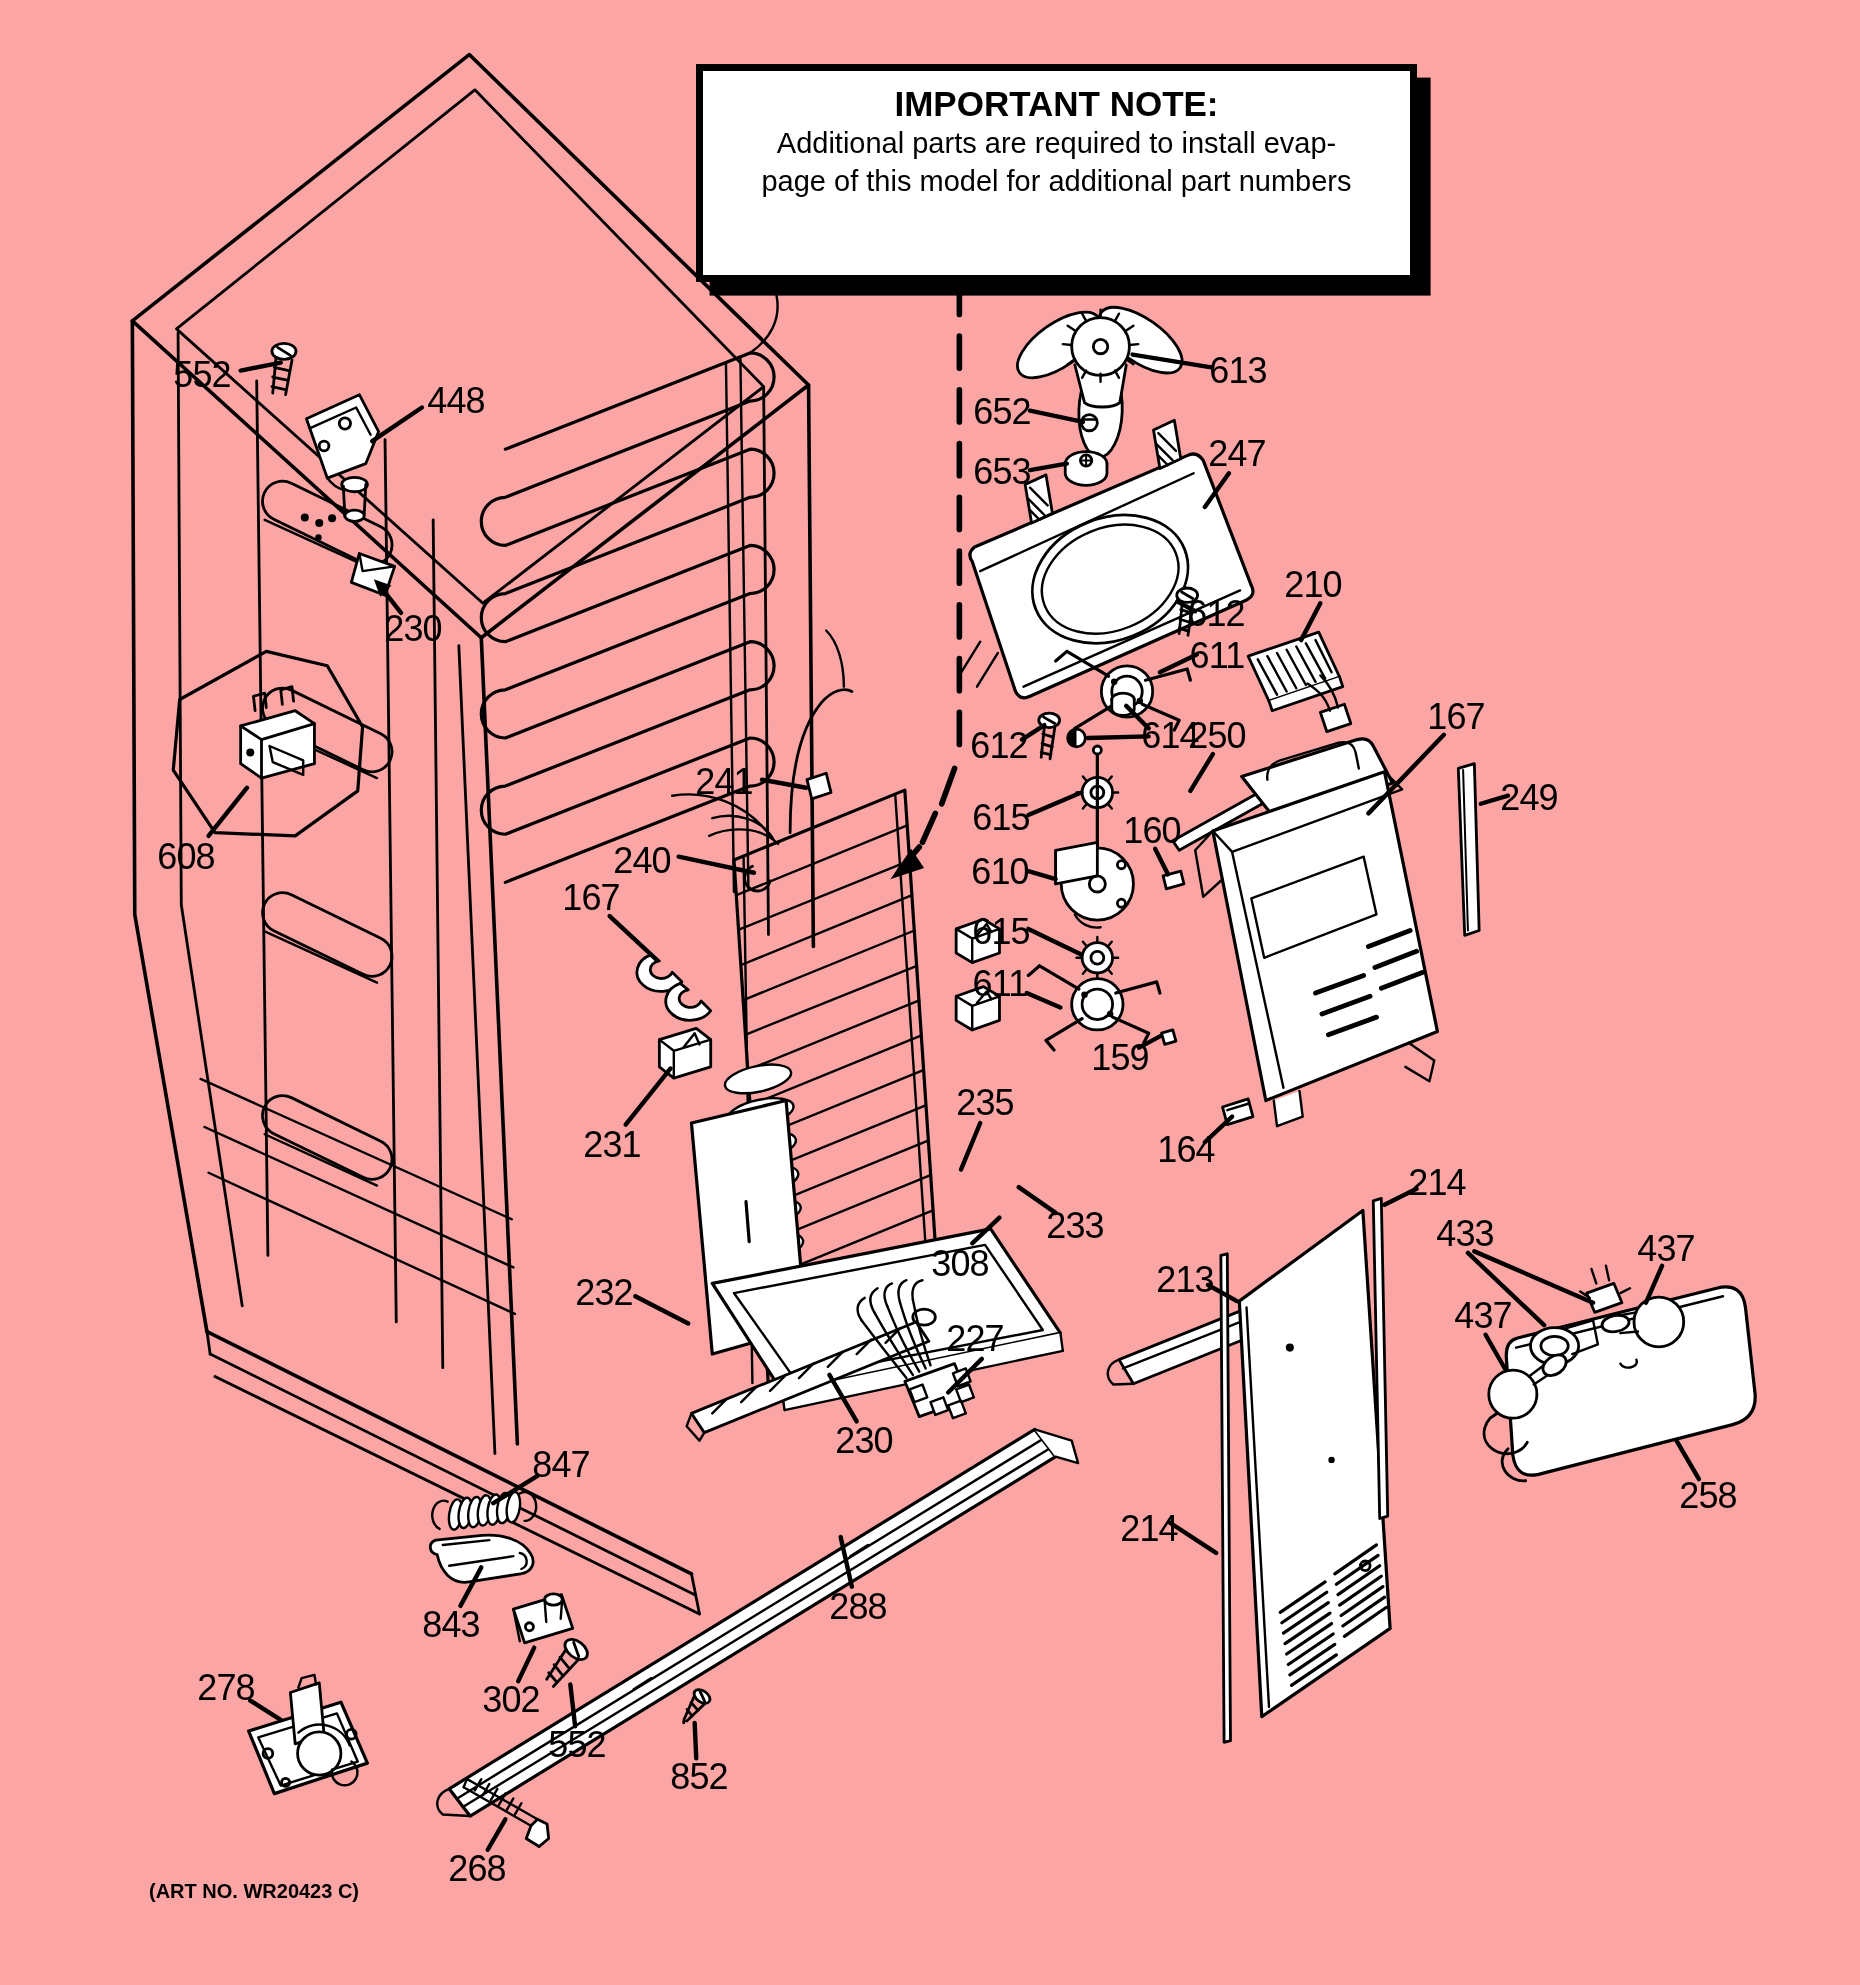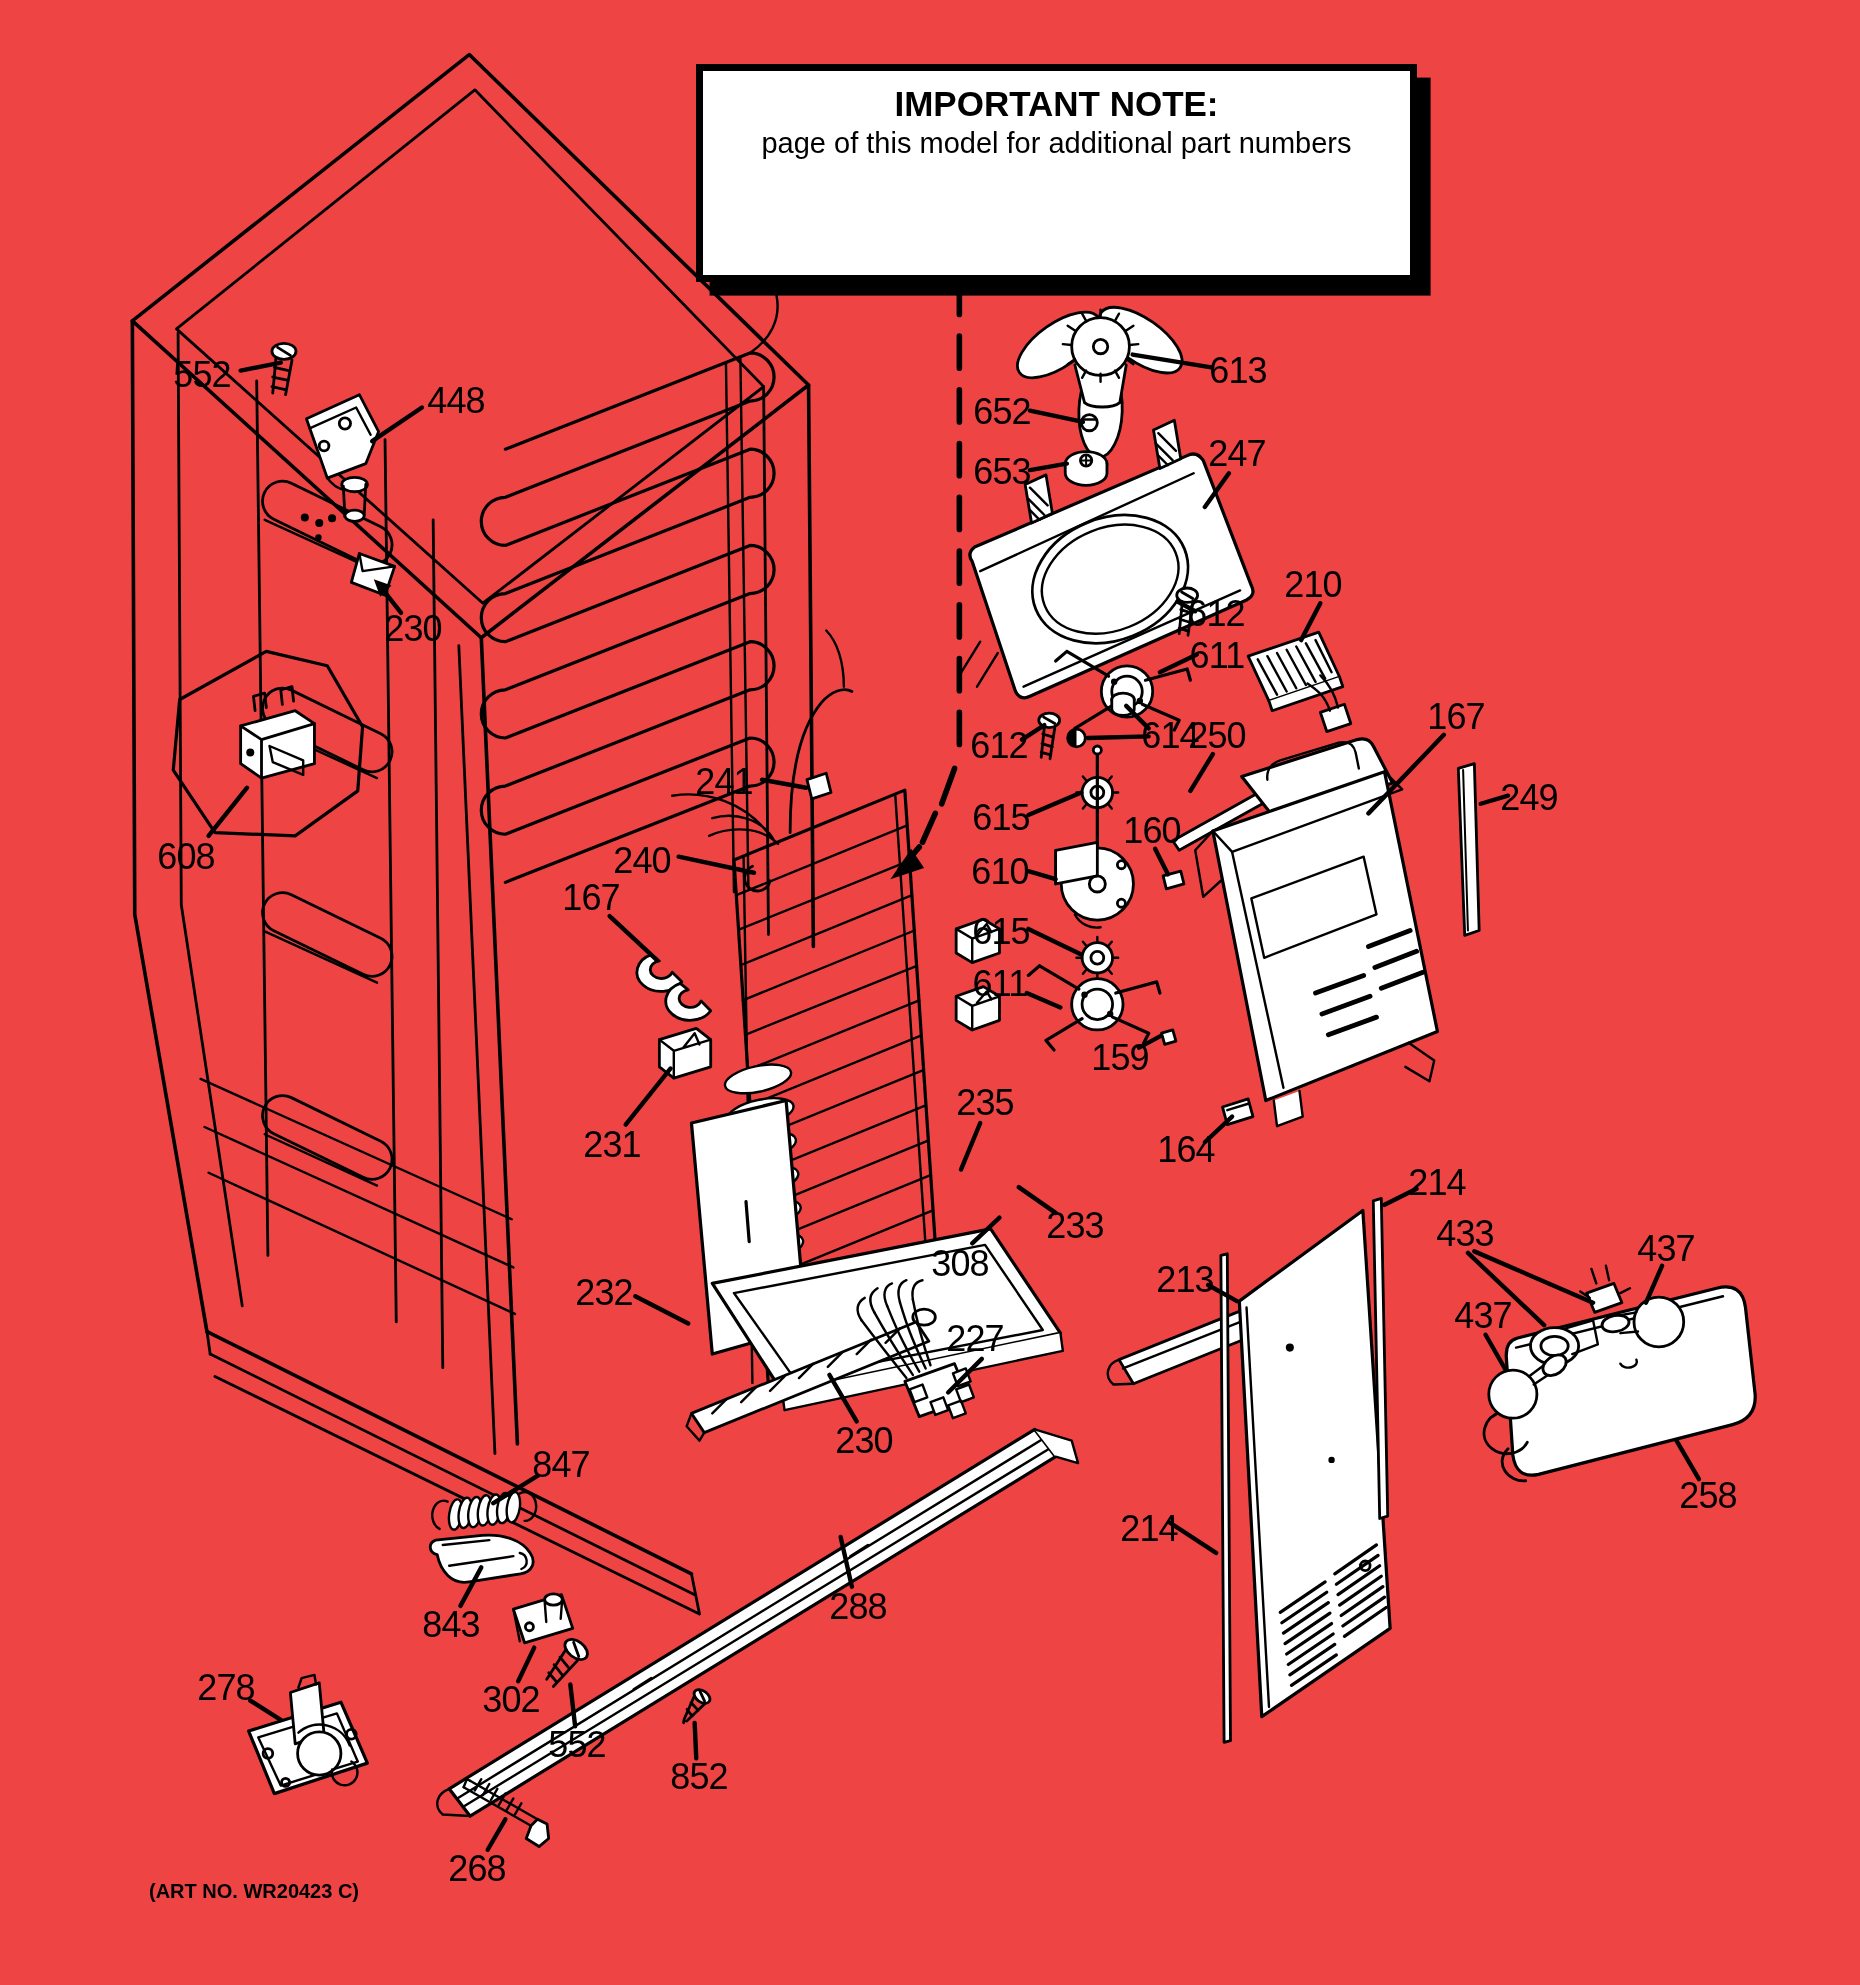--- a/index.html
+++ b/index.html
@@ -1,16 +1,16 @@
 <!DOCTYPE html>
 <html style="font-size:13px"><head>
 <meta charset="utf-8">
 <style>
   html,body{margin:0;padding:0;background:#fff;}
-  #page{position:relative;width:1861px;height:1985px;background:#ef4444;overflow:hidden;
+  #page{position:relative;width:1861px;height:1985px;background:#fca5a5;overflow:hidden;
         font-family:"Liberation Sans", sans-serif;color:#000;}
   #art{position:absolute;inset:0;}
   svg *{vector-effect:none;}
   .lbl{position:absolute;transform:translate(-50%,-50%);font-size:36px;font-weight:400;
        letter-spacing:-0.8px;white-space:nowrap;color:#000;}
   #note-box{position:absolute;left:696px;top:64px;width:707px;height:204px;
             border:7.2px solid #000;background:#fff;box-shadow:13.6px 13.6px 0 0 #000;
             text-align:center;}
   #note-title{font-size:35px;font-weight:700;margin-top:13px;letter-spacing:0;}
   .note-line{font-size:29px;line-height:38px;white-space:pre-wrap;}
@@ -444,20 +444,21 @@
     <line x1="1838" y1="1560" x2="1986" y2="1624"></line>
     <line x1="2072" y1="1578" x2="2052" y2="1624"></line>
     <line x1="1852" y1="1664" x2="1876" y2="1706"></line>
     <line x1="2118" y1="1844" x2="2090" y2="1796"></line>
     <line x1="1458" y1="1898" x2="1516" y2="1936"></line>
   </g>
 </svg>
 
   <div id="note-box">
     <div id="note-title">IMPORTANT NOTE:</div>
+    <div class="note-line">Additional parts are required to install evap-</div>
     <div class="note-line">page of this model for additional part numbers</div>
   </div>
 
   <div class="lbl" style="left:202px;top:375px">552</div>
   <div class="lbl" style="left:456px;top:401px">448</div>
   <div class="lbl" style="left:413px;top:629px">230</div>
   <div class="lbl" style="left:186px;top:857px">608</div>
   <div class="lbl" style="left:724px;top:782px">241</div>
   <div class="lbl" style="left:642px;top:861px">240</div>
   <div class="lbl" style="left:591px;top:898px">167</div>

